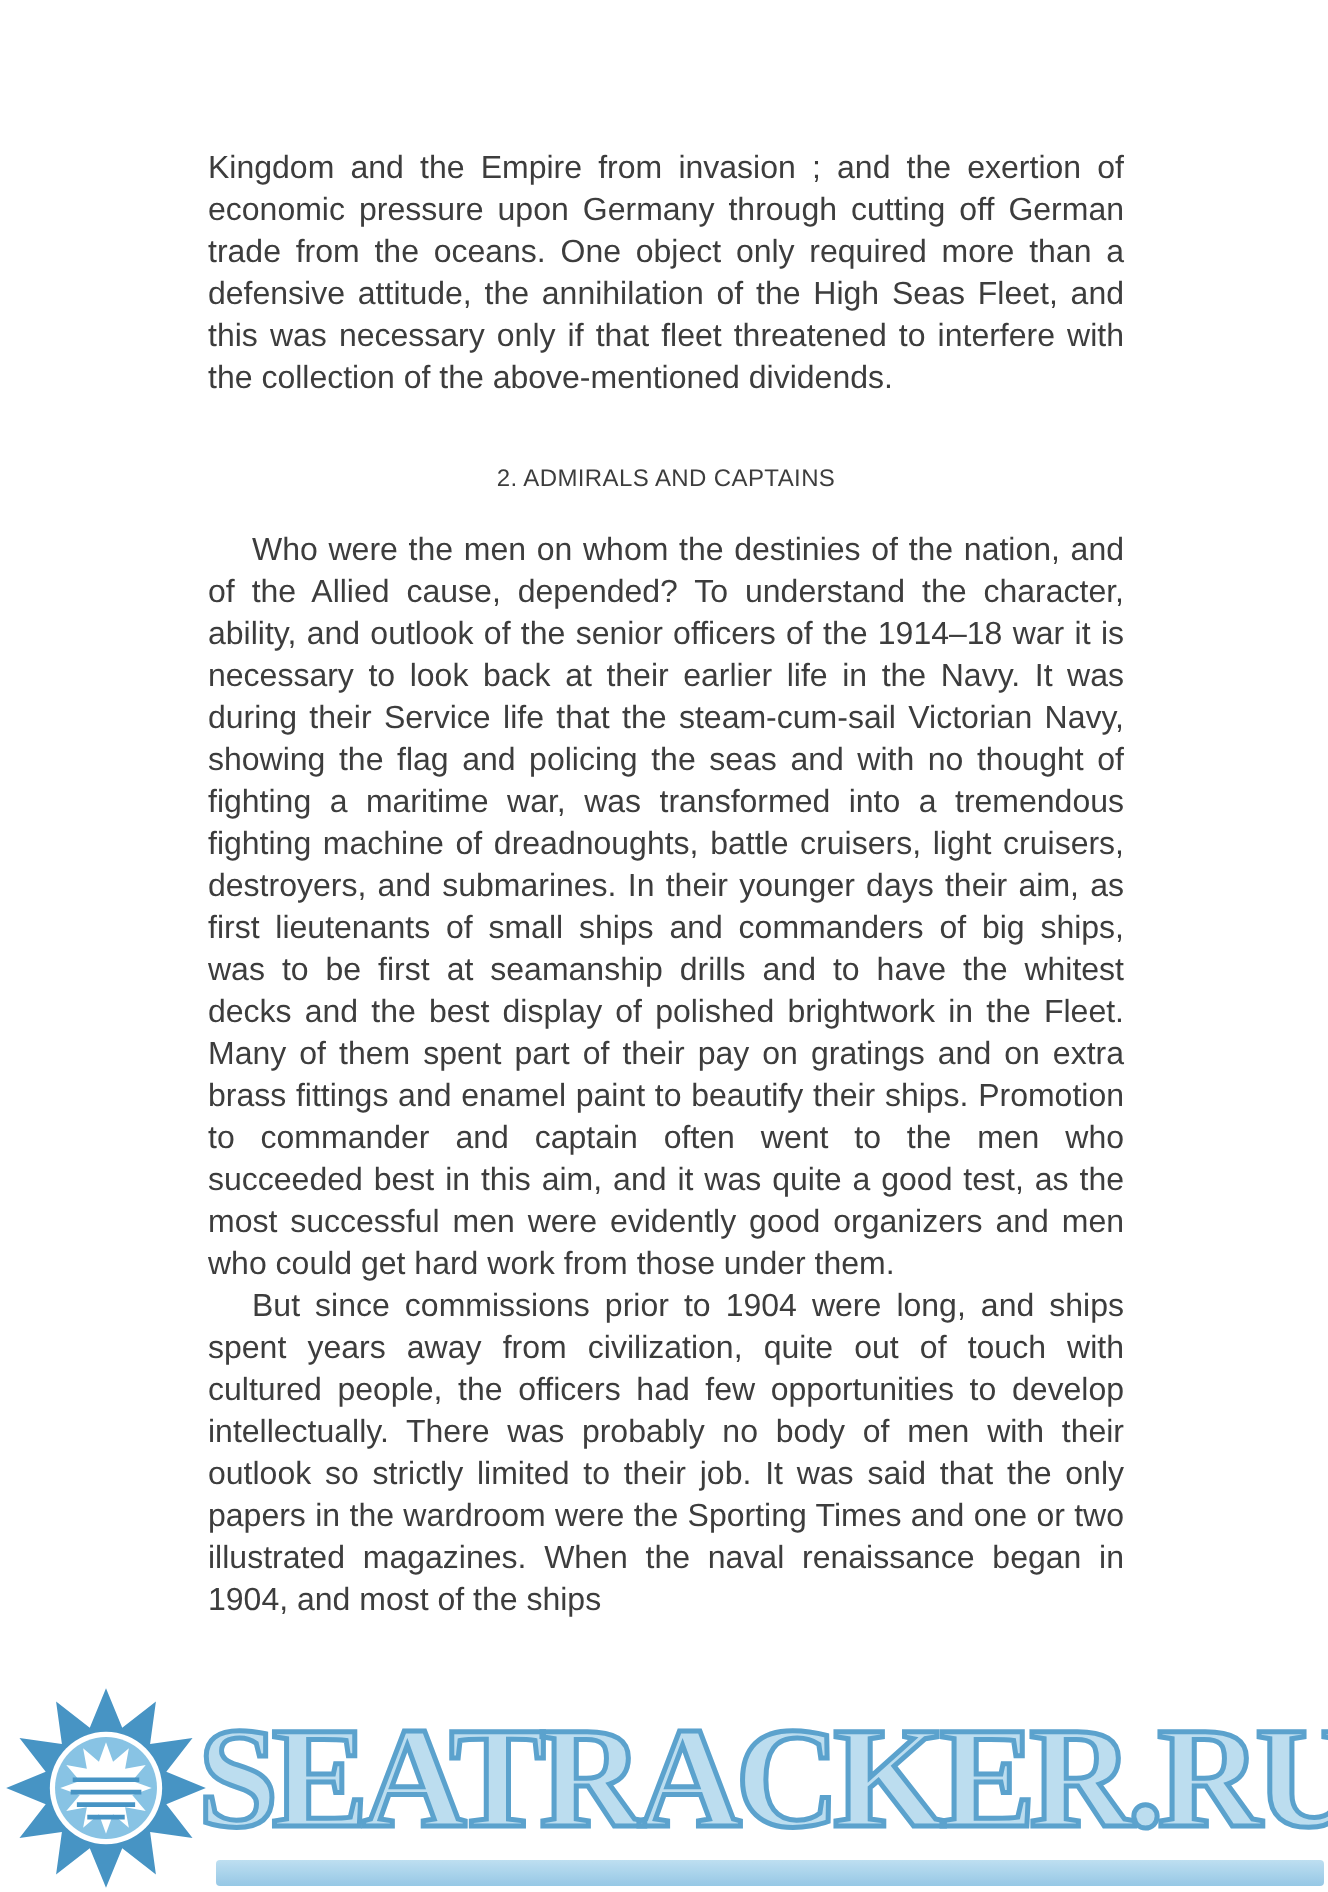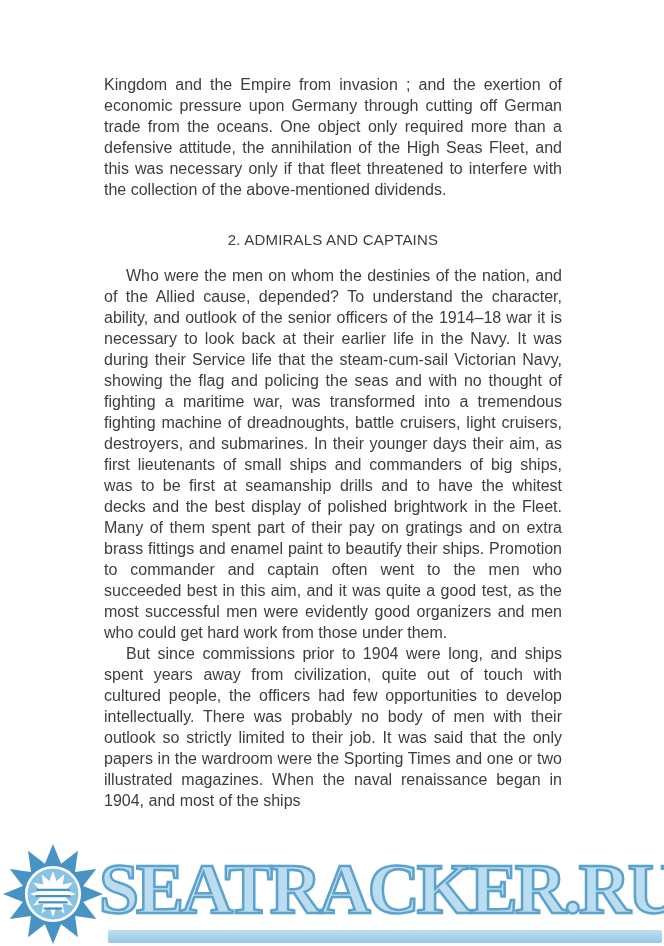--- a/index.html
+++ b/index.html
@@ -22,21 +22,21 @@
     top: 74px;
     width: 458px;
     color: #3d3d3d;
     font-size: 16px;
     line-height: 21px;
     text-align: justify;
   }
   .para { margin: 0; text-indent: 22px; }
   .para.no-indent { text-indent: 0; }
   .heading {
-    font-size: 15px;
+    font-size: 12px;
     font-weight: 400;
     text-align: center;
     text-indent: 0;
     margin: 29px 0 15px 0;
     letter-spacing: 0.2px;
     color: #3d3d3d;
   }
   .italic { }
 
   

